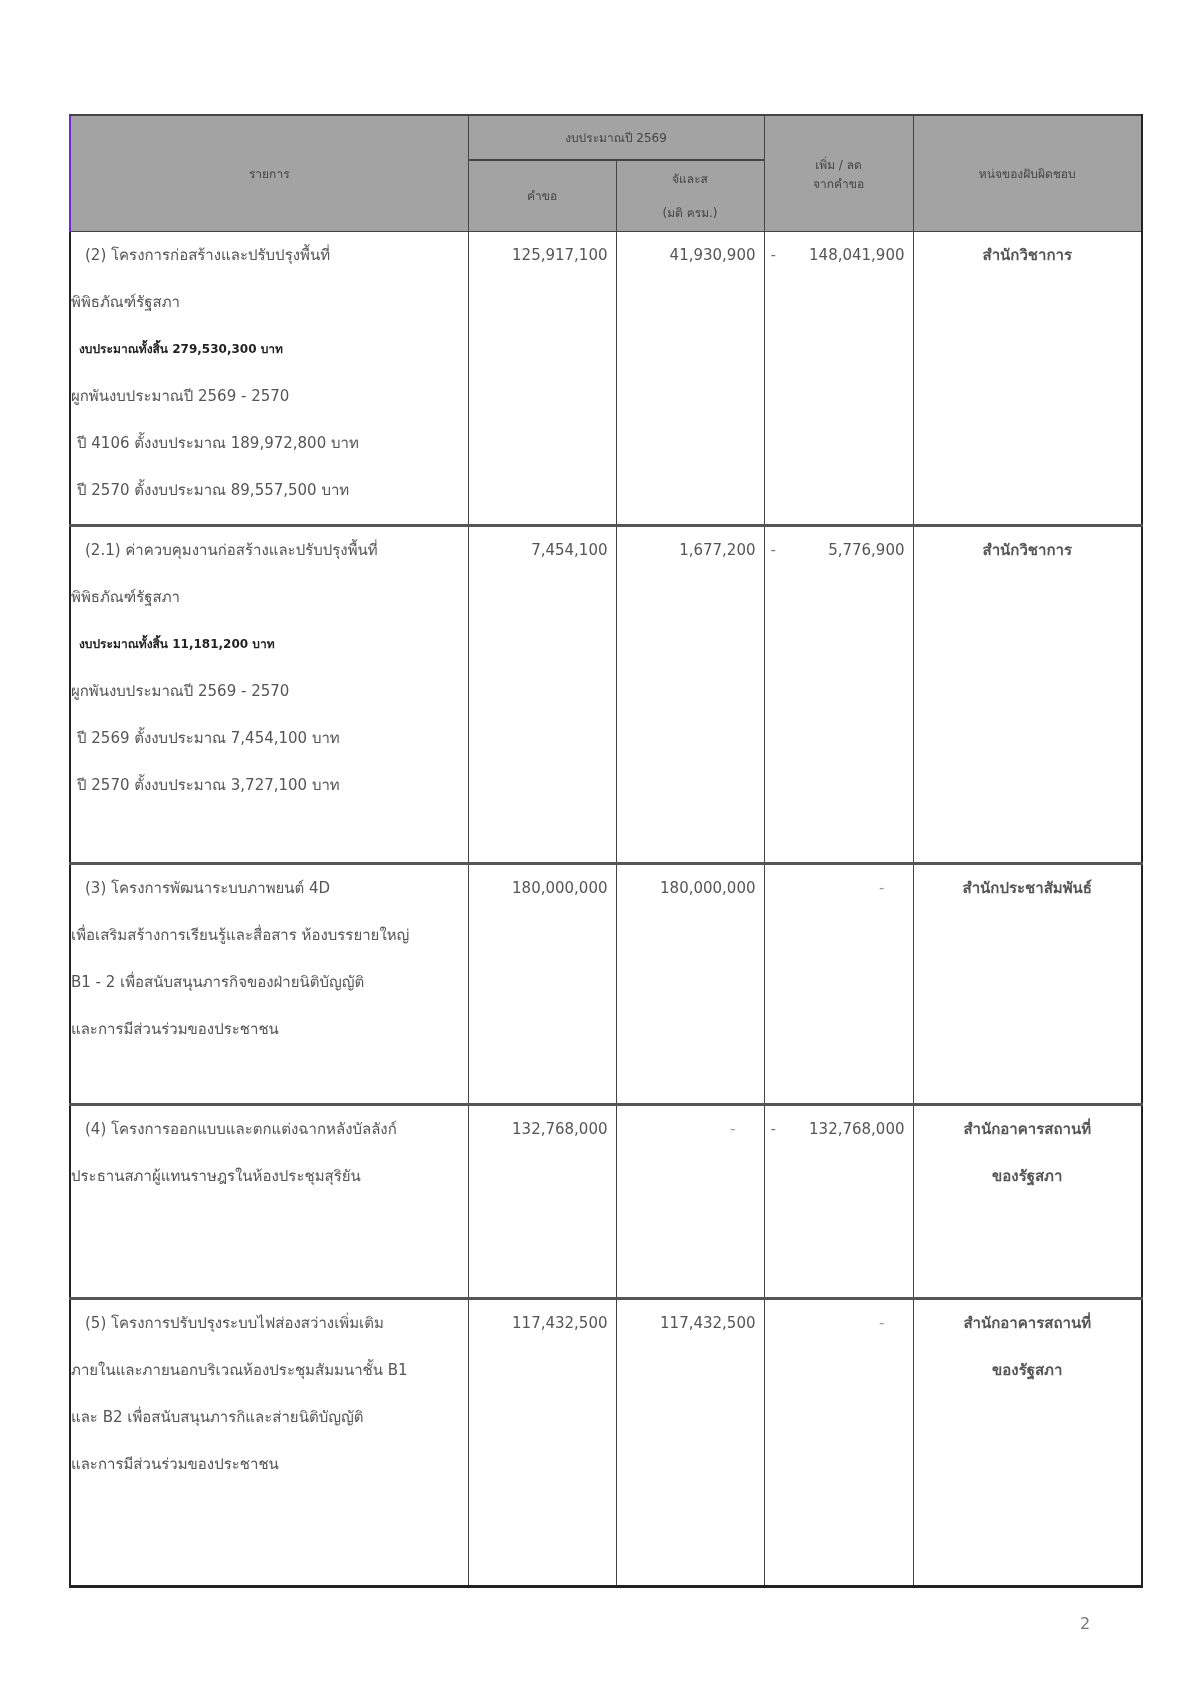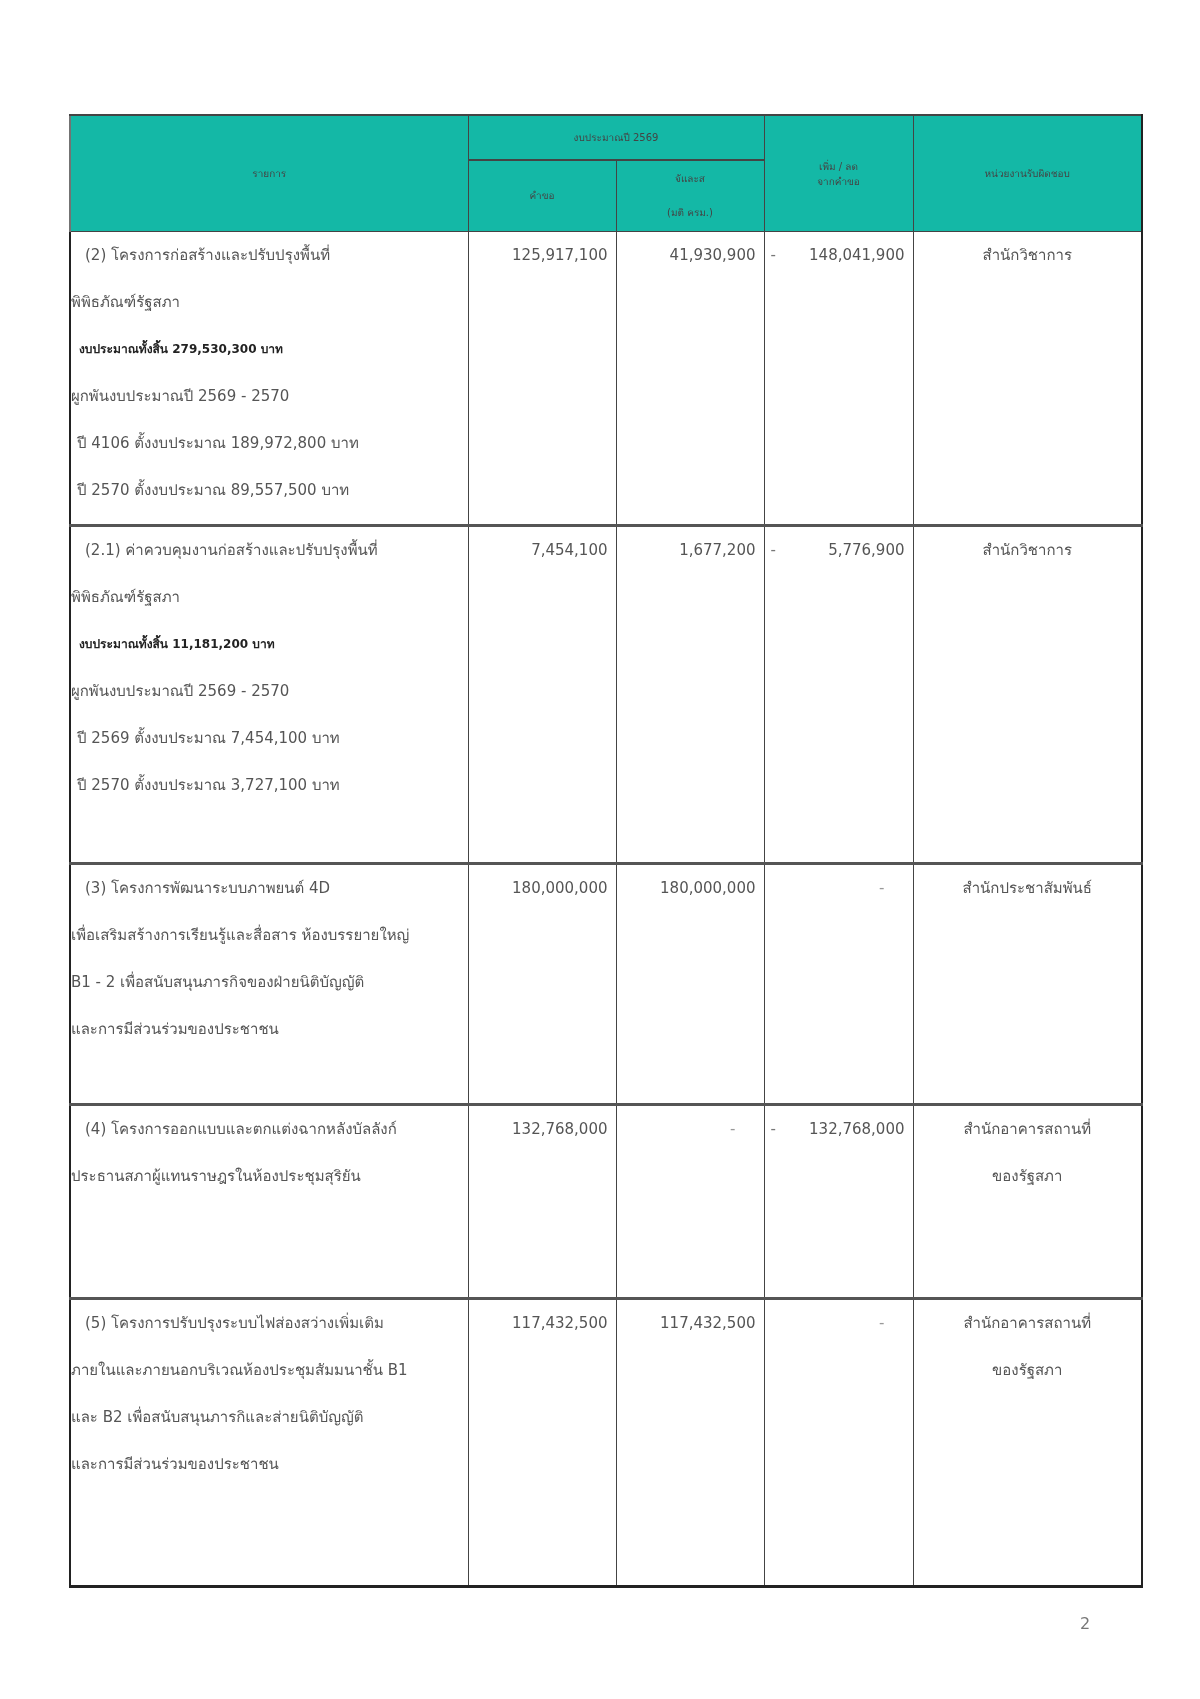--- a/index.html
+++ b/index.html
@@ -16,48 +16,48 @@
   table.budget col.c-req { width: 148px; }
   table.budget col.c-alloc { width: 148px; }
   table.budget col.c-diff { width: 149px; }
   table.budget col.c-unit { width: 229px; }
 
   table.budget th, table.budget td {
     border-left: 1.5px solid #444; border-right: 1.5px solid #444;
     vertical-align: top; padding: 0; overflow: hidden;
   }
   table.budget thead th {
-    background: #14b8a6; font-weight: normal; color: #444;
-    text-align: center; vertical-align: middle; font-size: 10px;
+    background: #a3a3a3; font-weight: normal; color: #444;
+    text-align: center; vertical-align: middle; font-size: 12px;
     border-top: 2.5px solid #444; border-bottom: 1.5px solid #444;
   }
   table.budget thead tr.h1 th { height: 43px; }
   table.budget thead tr.h2 th { height: 70px; line-height: 34px; }
   table.budget thead th.group { border-bottom: 2px solid #444; }
-  table.budget thead th.item-head { border-left: 2px solid #737373; }
+  table.budget thead th.item-head { border-left: 2px solid #6d28d9; }
   table.budget thead th.unit-head { border-right: 2px solid #222; }
 
   table.budget tbody tr td { border-bottom: 3px solid #555; }
   table.budget tbody tr:last-child td { border-bottom: 3px solid #222; }
   table.budget tbody td.item { border-left: 2px solid #222; margin-top: 20px; }
   table.budget tbody td.unit { border-right: 2px solid #222; }
 
   .item-lines { padding: 10px 0 0 0; }
   .item-line { height: 47px; line-height: 26px; white-space: nowrap; color: #555; font-size: 15px; }
   .item-line.indent1 { padding-left: 14px; }
   .item-line.indent2 { padding-left: 6px; }
   .item-line.indent0 { padding-left: 0; }
   .item-line.bold { font-weight: bold; color: #222; font-size: 12px; padding-left: 8px; }
 
   .num { text-align: right; padding: 10px 8px 0 0; line-height: 26px; color: #555; }
   .diff-cell { position: relative; }
   .minus-sign { position: absolute; left: 6px; top: 10px; line-height: 26px; color: #777; }
   .dash-only { text-align: right; padding: 10px 28px 0 0; line-height: 26px; color: #999; }
   .unit-lines { text-align: center; padding-top: 10px; }
-  .unit-line { height: 47px; line-height: 26px; color: #555; }
+  .unit-line { height: 47px; line-height: 26px; color: #555; font-weight: bold; }
 
   .page-number { position: absolute; left: 1080px; top: 1614px; font-size: 16px; color: #777; }
 </style>
 </head>
 <body>
 
 <div class="page">
   <table class="budget">
     <colgroup>
       <col class="c-item">
@@ -67,21 +67,21 @@
         <col class="c-unit">
     </colgroup>
     <thead>
       <tr class="h1">
         <th rowspan="2" class="item-head">รายการ</th>
         <th colspan="2" class="group">งบประมาณปี 2569</th>
         <th rowspan="2">
           <div>เพิ่ม / ลด</div>
           <div>จากคำขอ</div>
         </th>
-        <th rowspan="2" class="unit-head">หน่วยงานรับผิดชอบ</th>
+        <th rowspan="2" class="unit-head">หน่จของฝับผิดชอบ</th>
       </tr>
       <tr class="h2">
         <th>คำขอ</th>
         <th>
           <div>จัและส</div>
           <div>(มติ ครม.)</div>
         </th>
       </tr>
     </thead>
     <tbody id="table-body">

